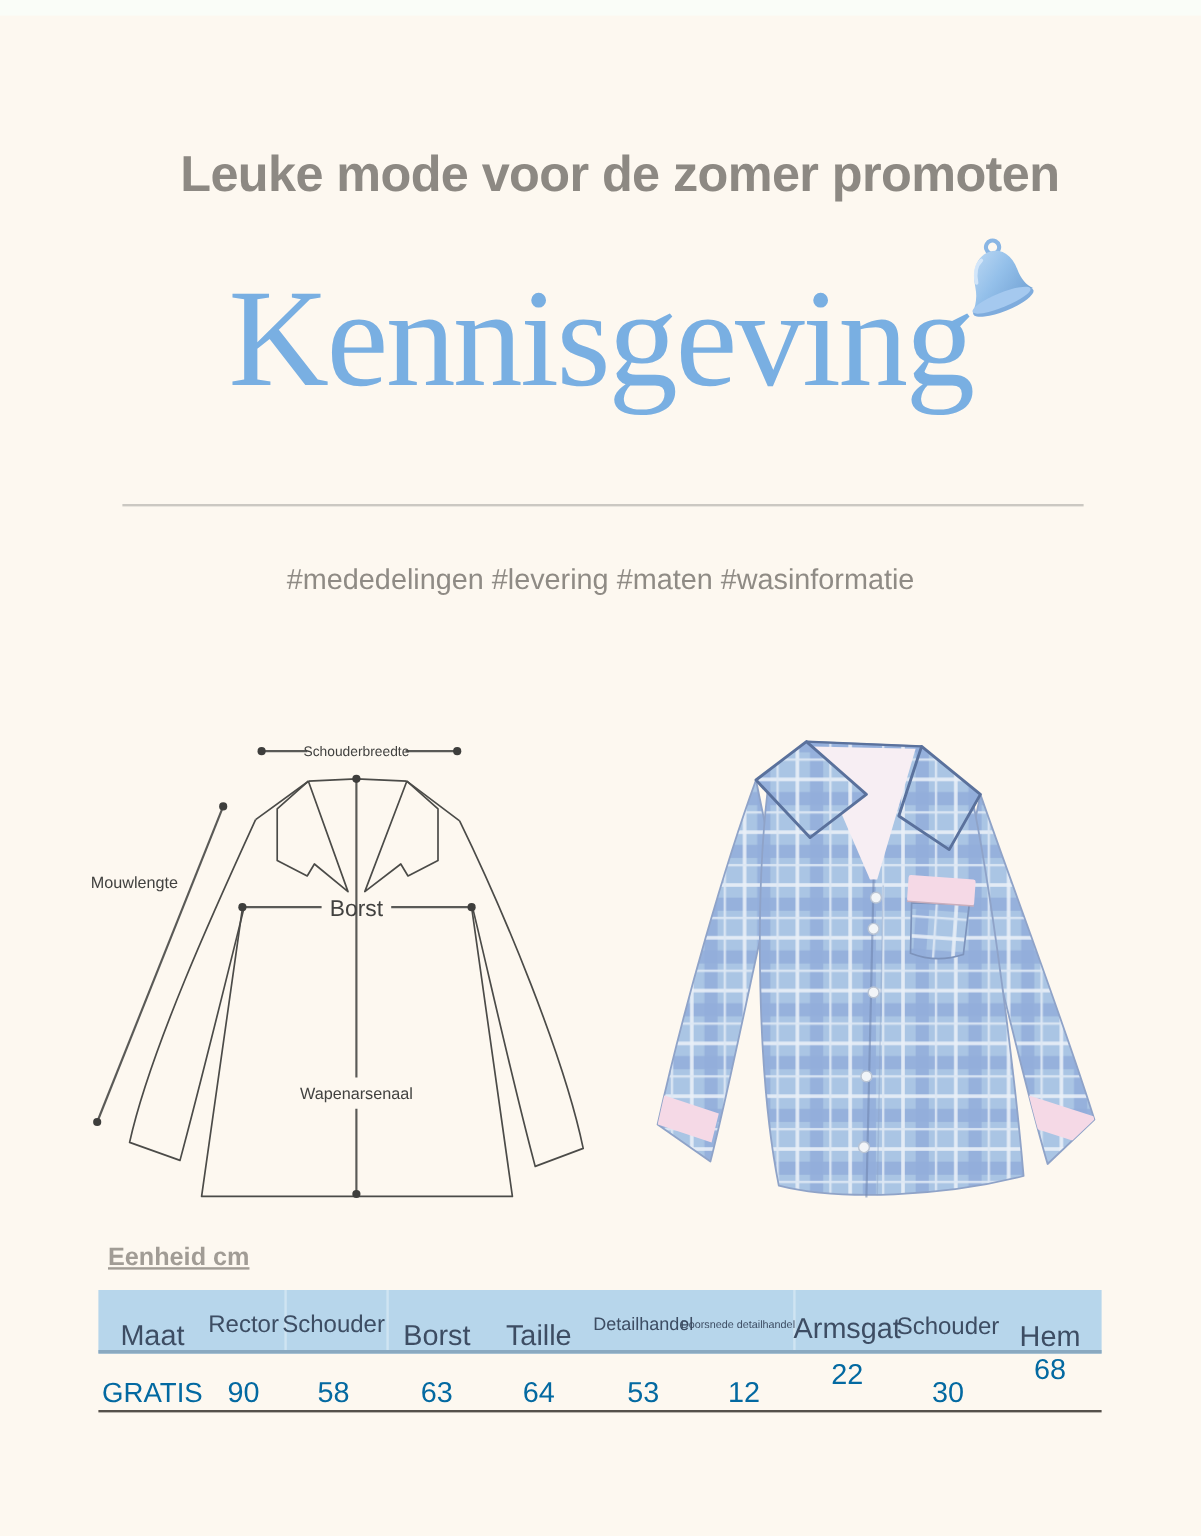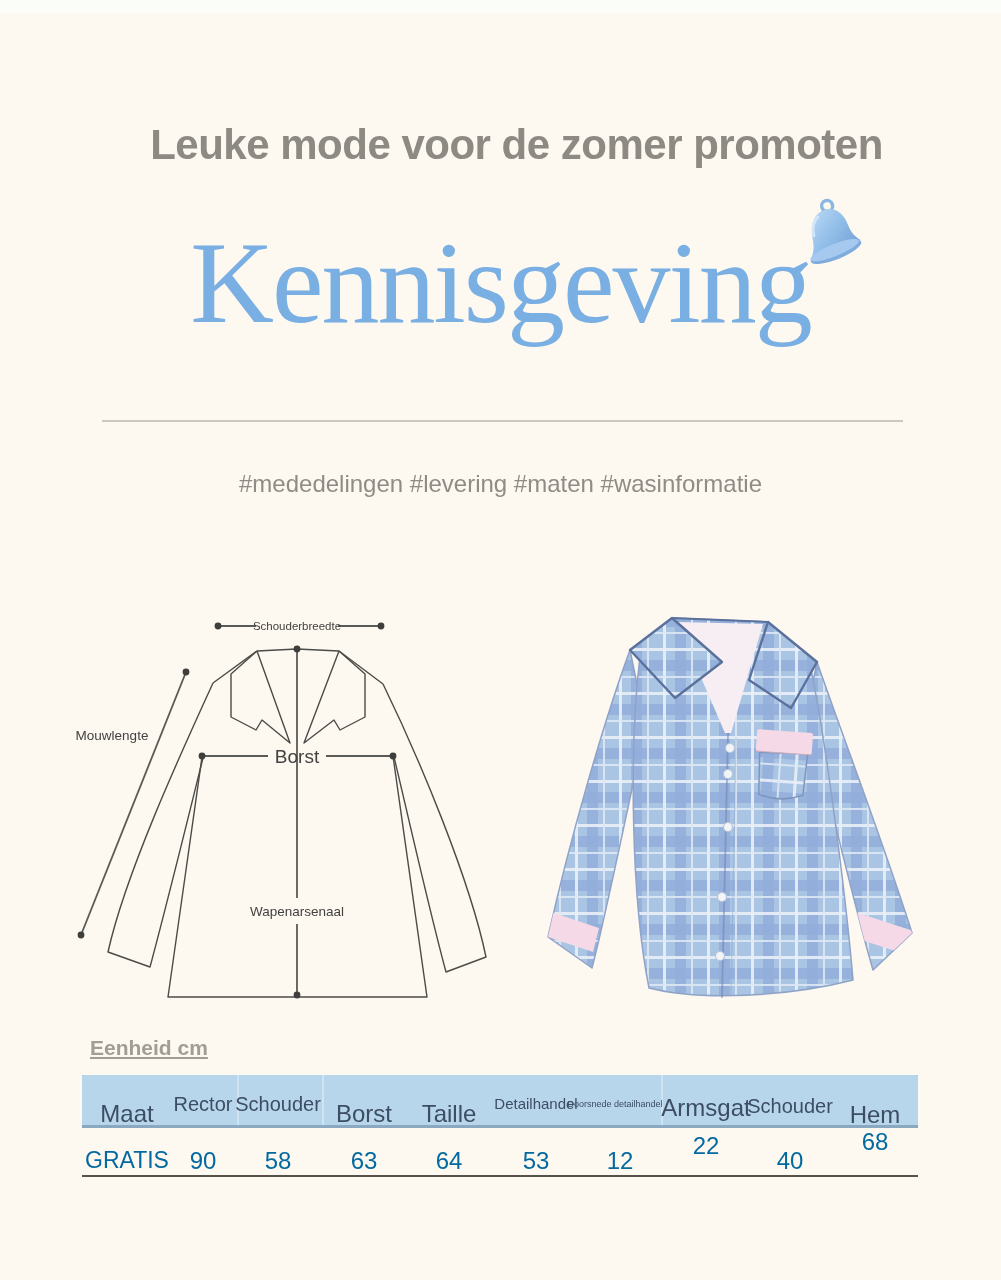--- a/index.html
+++ b/index.html
@@ -187,17 +187,17 @@
   <div class="hcell" style="left:810px;top:1101px;font-size:24px">Hem</div>
 
   <div class="dcell" style="left:62px;top:1147px;font-size:23px">GRATIS</div>
   <div class="dcell" style="left:138px;top:1147px">90</div>
   <div class="dcell" style="left:213px;top:1147px">58</div>
   <div class="dcell" style="left:299px;top:1147px">63</div>
   <div class="dcell" style="left:384px;top:1147px">64</div>
   <div class="dcell" style="left:471px;top:1147px">53</div>
   <div class="dcell" style="left:555px;top:1147px">12</div>
   <div class="dcell" style="left:641px;top:1132px">22</div>
-  <div class="dcell" style="left:725px;top:1147px">40</div>
+  <div class="dcell" style="left:725px;top:1147px">30</div>
   <div class="dcell" style="left:810px;top:1128px">68</div>
 
   <div class="underline"></div>
 </div>
 
 </body></html>

